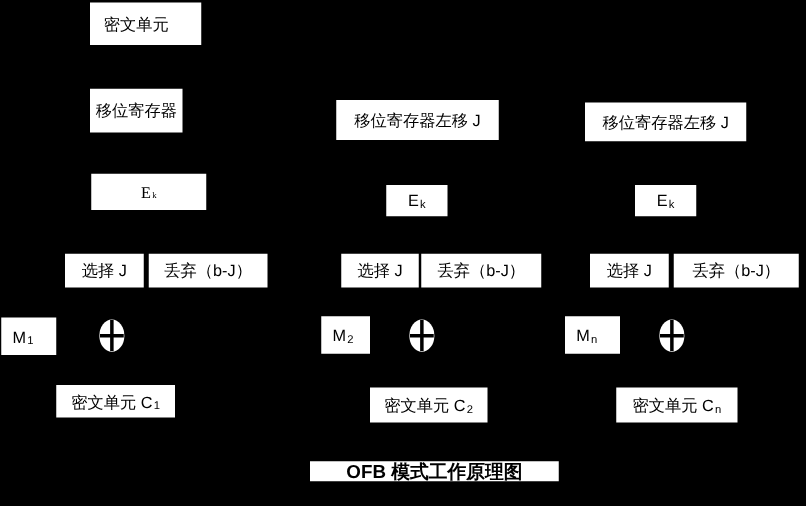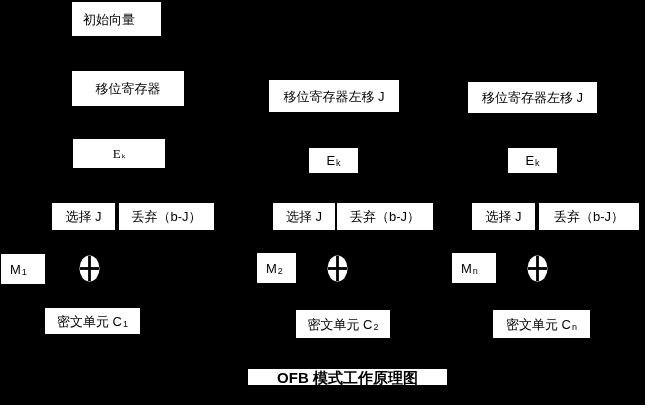--- a/index.html
+++ b/index.html
@@ -28,21 +28,21 @@
   }
   .box.left-pad { justify-content: flex-start; }
   .box sub {
     font-size: 9px;
     line-height: 1;
     transform: translateY(3px);
     margin-left: 1px;
   }
   
   .b-iv      { left: 72px;  top: 2px;   width: 89px;  height: 34px; padding-left: 11px; }
-  .b-shift1  { left: 72px;  top: 71px;  width: 112px;  height: 35px; }
+  .b-shift1  { left: 72px;  top: 71px;  width: 74px;  height: 35px; }
   .b-e1      { left: 73px;  top: 139px; width: 92px;  height: 29px; font-family: "Liberation Serif", serif; }
   .b-e1 sub  { font-size: 7px; }
   .b-sel1    { left: 52px;  top: 203px; width: 63px;  height: 27px; }
   .b-dis1    { left: 119px; top: 203px; width: 95px;  height: 27px; }
   .b-m1      { left: 1px;   top: 254px; width: 44px;  height: 30px; padding-left: 9px; }
   .b-c1      { left: 45px;  top: 308px; width: 95px;  height: 26px; }
   
   .b-shift2  { left: 269px; top: 80px;  width: 130px; height: 32px; }
   .b-e2      { left: 309px; top: 148px; width: 49px;  height: 25px; }
   .b-sel2    { left: 273px; top: 203px; width: 62px;  height: 27px; }
@@ -65,21 +65,21 @@
   .b-title {
     left: 248px; top: 369px; width: 199px; height: 16px;
     font-weight: bold; font-size: 15px;
   }
 </style>
 </head>
 <body>
 
 <div id="diagram">
 
-  <div class="box b-iv left-pad">初始向量</div>
+  <div class="box b-iv left-pad">密文单元</div>
   <div class="box b-shift1">移位寄存器</div>
   <div class="box b-e1">
       <span>E</span>
       <sub>k</sub>
     </div>
   <div class="box b-sel1">选择 J</div>
   <div class="box b-dis1">丢弃（b-J）</div>
   <div class="box b-m1 left-pad">
       <span>M</span>
       <sub>1</sub>

